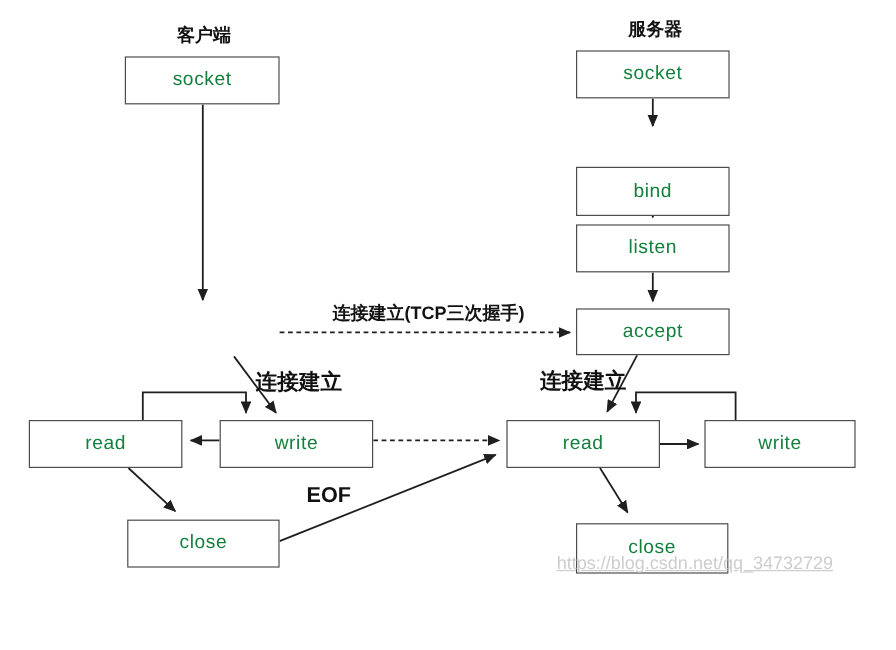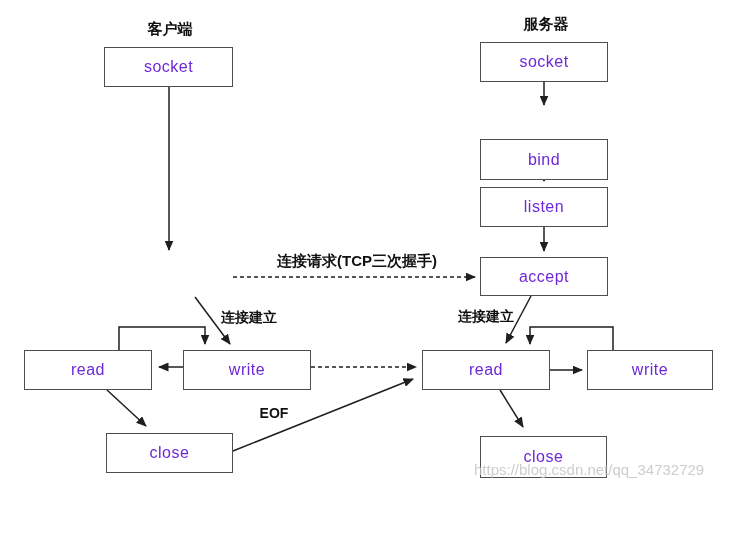--- a/index.html
+++ b/index.html
@@ -5,29 +5,29 @@
   html,body { margin:0; padding:0; background:#fff; }
   .canvas {
     position:relative; width:722px; height:542px; background:#ffffff;
     font-family:"Liberation Sans", sans-serif; overflow:hidden;
   }
   svg.edges { position:absolute; left:0; top:0; z-index:1; }
   .node {
     position:absolute; box-sizing:border-box; z-index:2;
     display:flex; align-items:center; justify-content:center;
     background:#ffffff; border:1.5px solid #4d4d4d;
-    font-size:16px; color:#6d28d9; letter-spacing:0.5px;
+    font-size:16px; color:#15803d; letter-spacing:0.5px;
   }
   .hdr {
     position:absolute; z-index:3; transform:translateX(-50%);
     font-size:15px; font-weight:bold; color:#111; white-space:nowrap;
   }
   .elbl {
     position:absolute; z-index:3; transform:translate(-50%,-50%);
-    font-size:14px; font-weight:bold; color:#111; white-space:nowrap;
+    font-size:18px; font-weight:bold; color:#111; white-space:nowrap;
   }
   .elbl.big { font-size:15px; }
   .watermark {
     position:absolute; z-index:5; font-size:15px;
     color:rgba(196,196,196,0.85); white-space:nowrap;
   }
 </style>
 </head>
 <body>
 
@@ -67,19 +67,19 @@
   <div class="node" style="left:106px; top:433px; width:127px; height:40px;">close</div>
 
   <div class="node" style="left:480px; top:42px;  width:128px; height:40px;">socket</div>
   <div class="node" style="left:480px; top:111px; width:128px; height:41px;margin-top:28px;">bind</div>
   <div class="node" style="left:480px; top:187px; width:128px; height:40px;">listen</div>
   <div class="node" style="left:480px; top:257px; width:128px; height:39px;">accept</div>
   <div class="node" style="left:422px; top:350px; width:128px; height:40px;">read</div>
   <div class="node" style="left:587px; top:350px; width:126px; height:40px;">write</div>
   <div class="node" style="left:480px; top:436px; width:127px; height:42px;">close</div>
 
-  <div class="elbl big" style="left:357px; top:261px;">连接请求(TCP三次握手)</div>
+  <div class="elbl big" style="left:357px; top:261px;">连接建立(TCP三次握手)</div>
   <div class="elbl" style="left:249px; top:318px;">连接建立</div>
   <div class="elbl" style="left:486px; top:317px;">连接建立</div>
   <div class="elbl" style="left:274px; top:413px;">EOF</div>
 
-  <div class="watermark" style="left:474px; top:461px;">https://blog.csdn.net/qq_34732729</div>
+  <div class="watermark" style="left:464px; top:461px;text-decoration:underline;">https://blog.csdn.net/qq_34732729</div>
 </div>
 
 </body></html>

